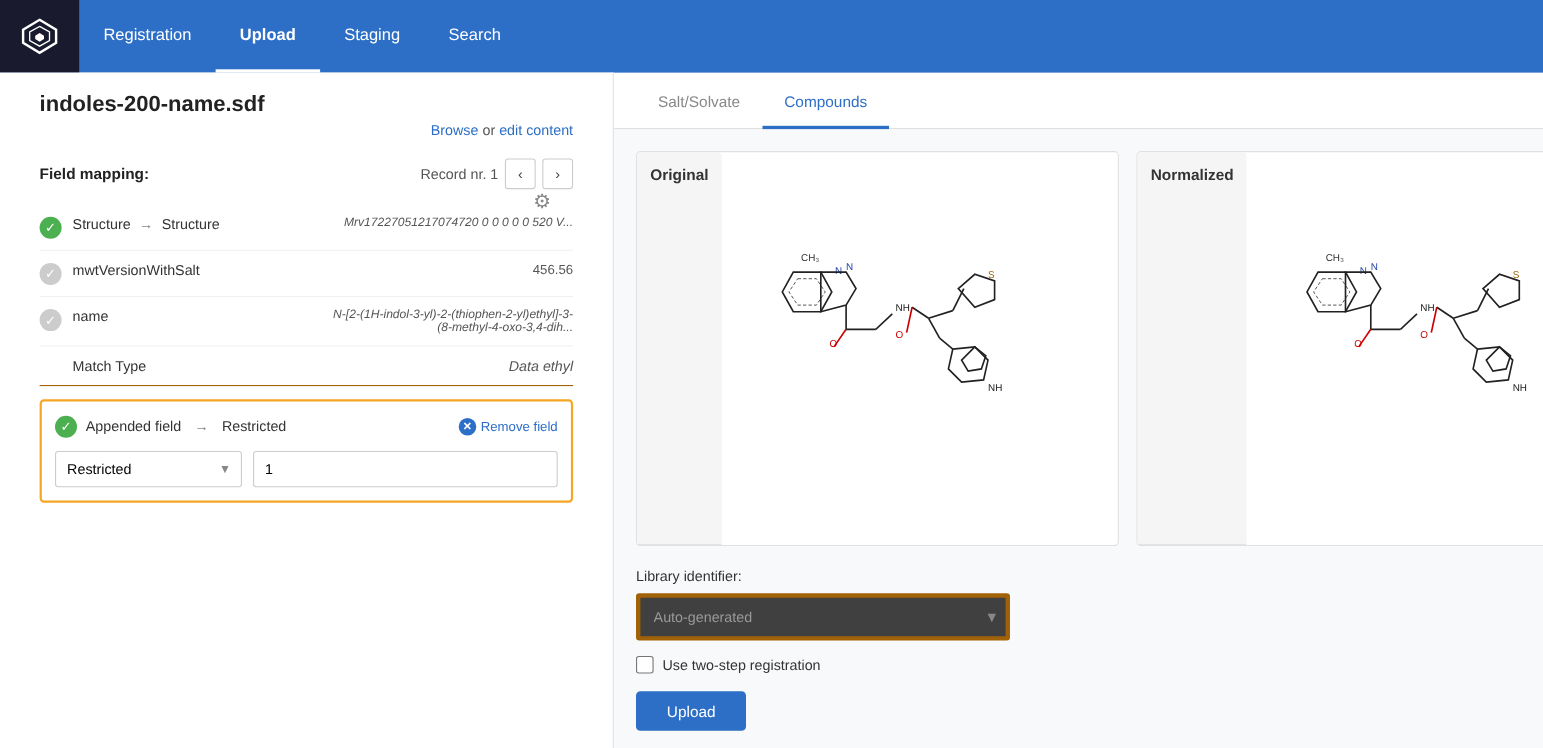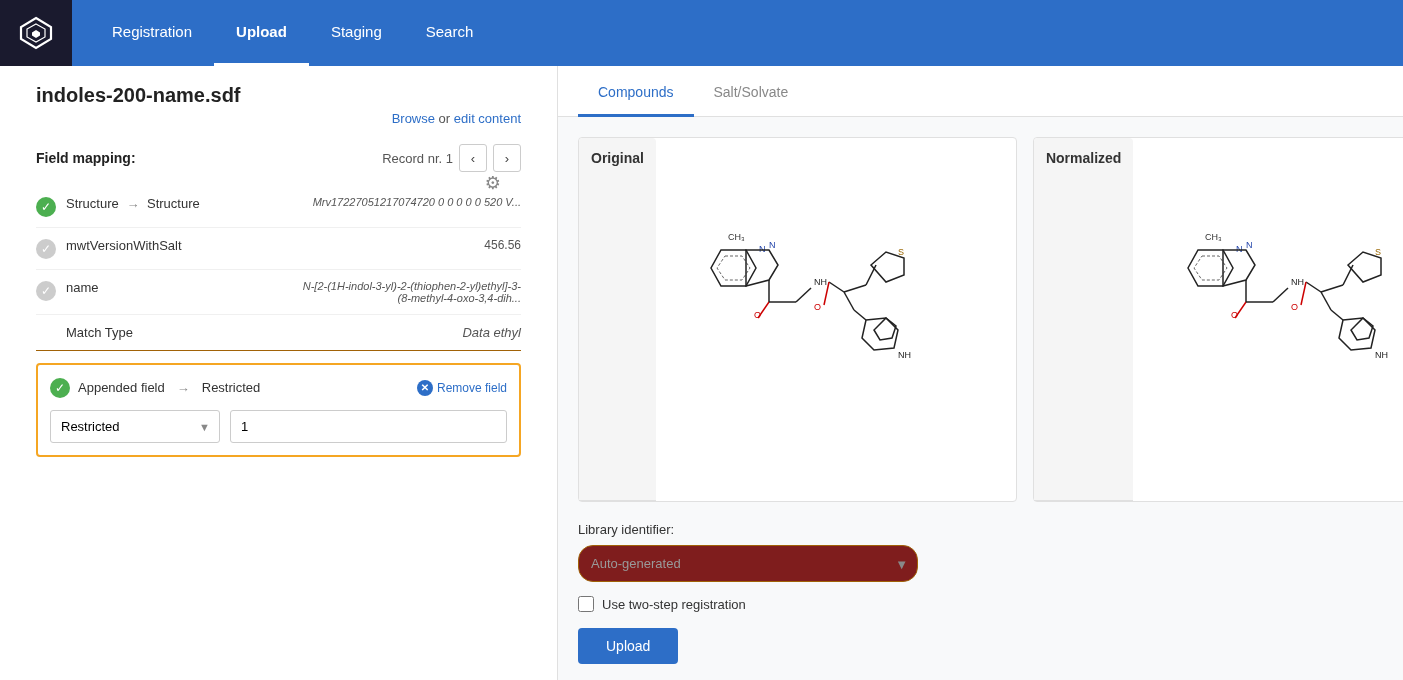--- a/index.html
+++ b/index.html
@@ -20,21 +20,20 @@
       display: flex;
       align-items: center;
       justify-content: center;
       flex-shrink: 0;
     }
     .topnav-logo svg { width: 36px; height: 36px; }
     .topnav-links {
       display: flex;
       align-items: center;
       height: 100%;
-      margin-left: 18px;
     }
     .topnav-link {
       color: #fff;
       font-size: 15px;
       padding: 0 22px;
       height: 100%;
       display: flex;
       align-items: center;
       cursor: pointer;
       text-decoration: none;
@@ -342,23 +341,23 @@
       margin-bottom: 8px;
     }
     .lib-select-wrap {
       position: relative;
       width: 340px;
       margin-bottom: 14px;
     }
     .lib-select {
       width: 100%;
       padding: 10px 30px 10px 12px;
-      border: 1px solid #a16207;
-      border-radius: 15px;
-      background: #7f1d1d;
+      border: 4px solid #a16207;
+      border-radius: 3px;
+      background: #404040;
       font-size: 13px;
       color: #999;
       appearance: none;
       cursor: pointer;
     }
     .lib-select-arrow {
       position: absolute;
       right: 10px;
       top: 50%;
       transform: translateY(-50%);
@@ -506,22 +505,22 @@
         </div>
         <input class="field-input" type="text" value="1" style="">
       </div>
     </div>
 
   </div>
 
   <div class="right-panel">
 
     <div class="tabs-bar">
+      <div class="tab">Salt/Solvate</div>
       <div class="tab active">Compounds</div>
-      <div class="tab">Salt/Solvate</div>
     </div>
 
     <div class="molecule-area">
 
       <div class="molecule-card">
         <div class="molecule-card-header">Original</div>
         <div class="molecule-card-body">
 
           <svg class="mol-svg" viewBox="0 0 340 220" xmlns="http://www.w3.org/2000/svg">
 

